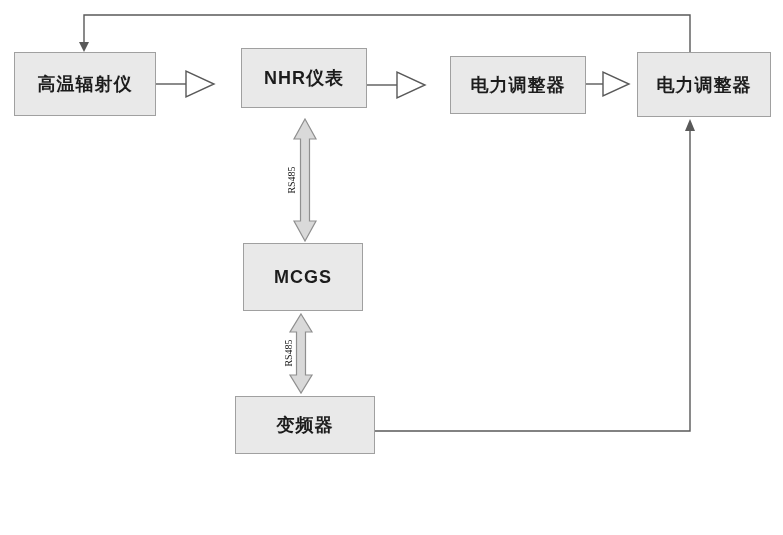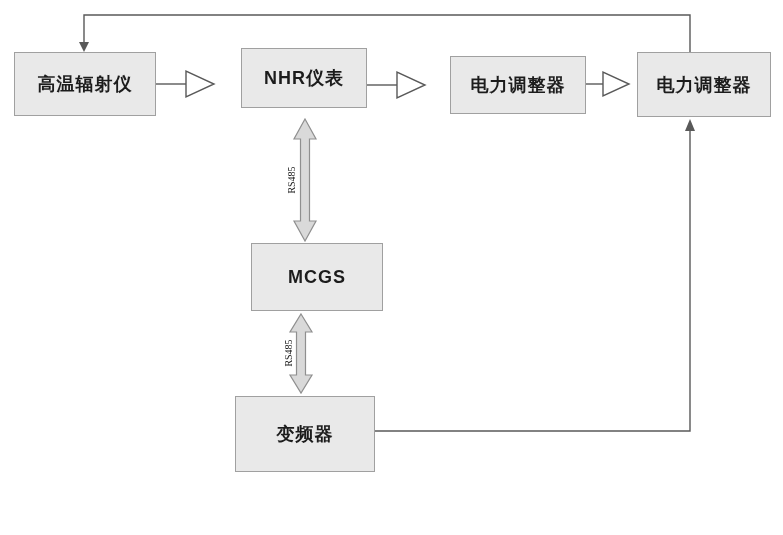--- a/index.html
+++ b/index.html
@@ -109,22 +109,22 @@
   </svg>
 
   <div class="node" style="left:14px;top:52px;width:142px;height:64px;">高温辐射仪</div>
 
   <div class="node" style="left:241px;top:48px;width:126px;height:60px;">NHR仪表</div>
 
   <div class="node" style="left:450px;top:56px;width:136px;height:58px;">电力调整器</div>
 
   <div class="node" style="left:637px;top:52px;width:134px;height:65px;">电力调整器</div>
 
-  <div class="node" style="left:251px;top:243px;width:132px;height:68px;">MCGS</div>
+  <div class="node" style="left:243px;top:243px;width:120px;height:68px;">MCGS</div>
 
-  <div class="node" style="left:235px;top:396px;width:140px;height:76px;">变频器</div>
+  <div class="node" style="left:235px;top:396px;width:140px;height:58px;">变频器</div>
 
   <span class="rs485-label" style="left:291px;top:180px;">RS485</span>
 
   <span class="rs485-label" style="left:288px;top:353px;">RS485</span>
 
 
 </div>
 
 </body></html>

